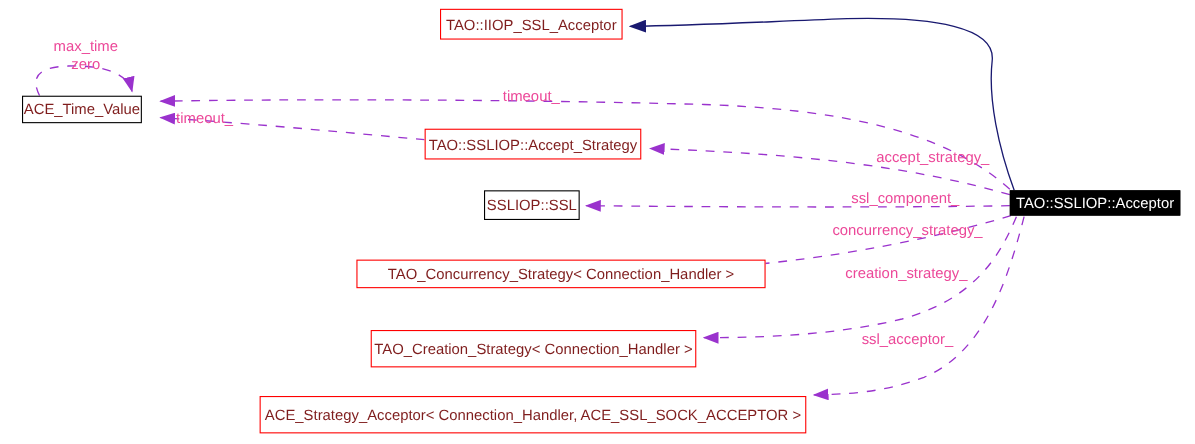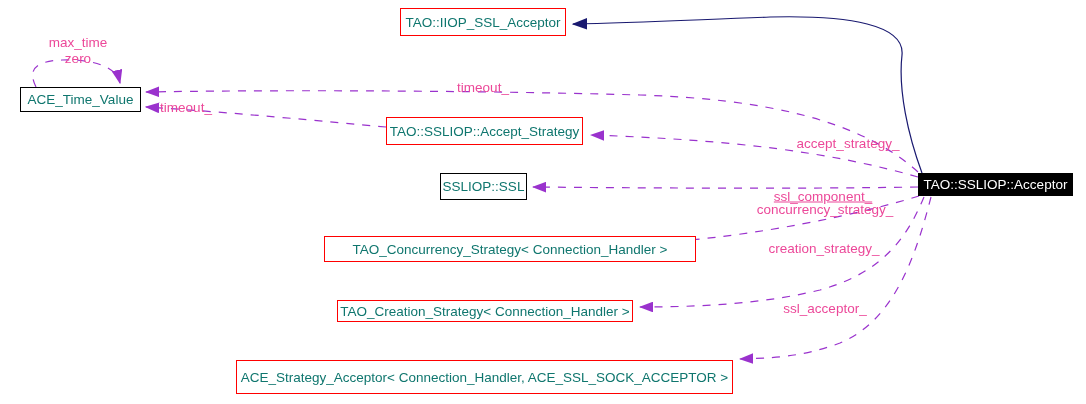--- a/index.html
+++ b/index.html
@@ -13,21 +13,21 @@
   }
   #edges { position: absolute; left: 0; top: 0; width: 1086px; height: 404px; }
   .node {
     position: absolute;
     display: flex;
     align-items: center;
     justify-content: center;
     background: #ffffff;
     border: 1px solid #000000;
     font-size: 13.5px;
-    color: #0f766e;
+    color: #7f1d1d;
     white-space: nowrap;
     box-sizing: border-box;
   }
   .node.linked { border-color: #ff0000; }
   .node.focus  { background: #000000; color: #ffffff; border-color: #000000; }
   .edge-label {
     position: absolute;
     transform: translate(-50%, -50%);
     font-size: 13.5px;
     color: #ec4899;
@@ -61,47 +61,47 @@
 
     <path d="M 918,187 C 800,189 640,188 533,187" fill="none" stroke="#9a32cd" stroke-width="1.2" stroke-dasharray="8 8" marker-end="url(#arrow-purple)"></path>
 
     <path d="M 919,196 C 860,214 760,236 654,243" fill="none" stroke="#9a32cd" stroke-width="1.2" stroke-dasharray="8 8" marker-end="url(#arrow-purple)"></path>
 
     <path d="M 924,197 C 908,235 885,272 820,290 C 762,304 700,307 640,307" fill="none" stroke="#9a32cd" stroke-width="1.2" stroke-dasharray="8 8" marker-end="url(#arrow-purple)"></path>
 
     <path d="M 931,197 C 916,255 895,320 840,343 C 800,358 768,358 740,359" fill="none" stroke="#9a32cd" stroke-width="1.2" stroke-dasharray="8 8" marker-end="url(#arrow-purple)"></path>
   </svg>
 
-  <div class="node" style="left:20px; top:87px; width:121px; height:25px;">ACE_Time_Value</div>
+  <div class="node" style="left:20px; top:87px; width:109px; height:25px;">ACE_Time_Value</div>
 
   <div class="node linked" style="left:400px; top:8px; width:166px; height:28px;">TAO::IIOP_SSL_Acceptor</div>
 
   <div class="node linked" style="left:386px; top:117px; width:197px; height:28px;">TAO::SSLIOP::Accept_Strategy</div>
 
   <div class="node" style="left:440px; top:173px; width:87px; height:27px;">SSLIOP::SSL</div>
 
   <div class="node linked" style="left:324px; top:236px; width:372px; height:26px;">TAO_Concurrency_Strategy&lt; Connection_Handler &gt;</div>
 
-  <div class="node linked" style="left:337px; top:300px; width:296px; height:22px;">TAO_Creation_Strategy&lt; Connection_Handler &gt;</div>
+  <div class="node linked" style="left:337px; top:300px; width:296px; height:34px;">TAO_Creation_Strategy&lt; Connection_Handler &gt;</div>
 
   <div class="node linked" style="left:236px; top:360px; width:497px; height:34px;">ACE_Strategy_Acceptor&lt; Connection_Handler, ACE_SSL_SOCK_ACCEPTOR &gt;</div>
 
   <div class="node focus" style="left:918px; top:173px; width:155px; height:23px;">TAO::SSLIOP::Acceptor</div>
 
   <div class="edge-label" style="left:78px; top:42px;">max_time</div>
 
   <div class="edge-label" style="left:78px; top:58px;">zero</div>
 
   <div class="edge-label" style="left:186px; top:107px;">timeout_</div>
 
   <div class="edge-label" style="left:483px; top:87px;">timeout_</div>
 
   <div class="edge-label" style="left:848px; top:143px;">accept_strategy_</div>
 
-  <div class="edge-label" style="left:823px; top:196px;text-decoration:underline;">ssl_component_</div>
+  <div class="edge-label" style="left:823px; top:180px;">ssl_component_</div>
 
   <div class="edge-label" style="left:825px; top:209px;">concurrency_strategy_</div>
 
   <div class="edge-label" style="left:824px; top:248px;">creation_strategy_</div>
 
   <div class="edge-label" style="left:825px; top:308px;">ssl_acceptor_</div>
 
 </div>
 
 </body></html>

